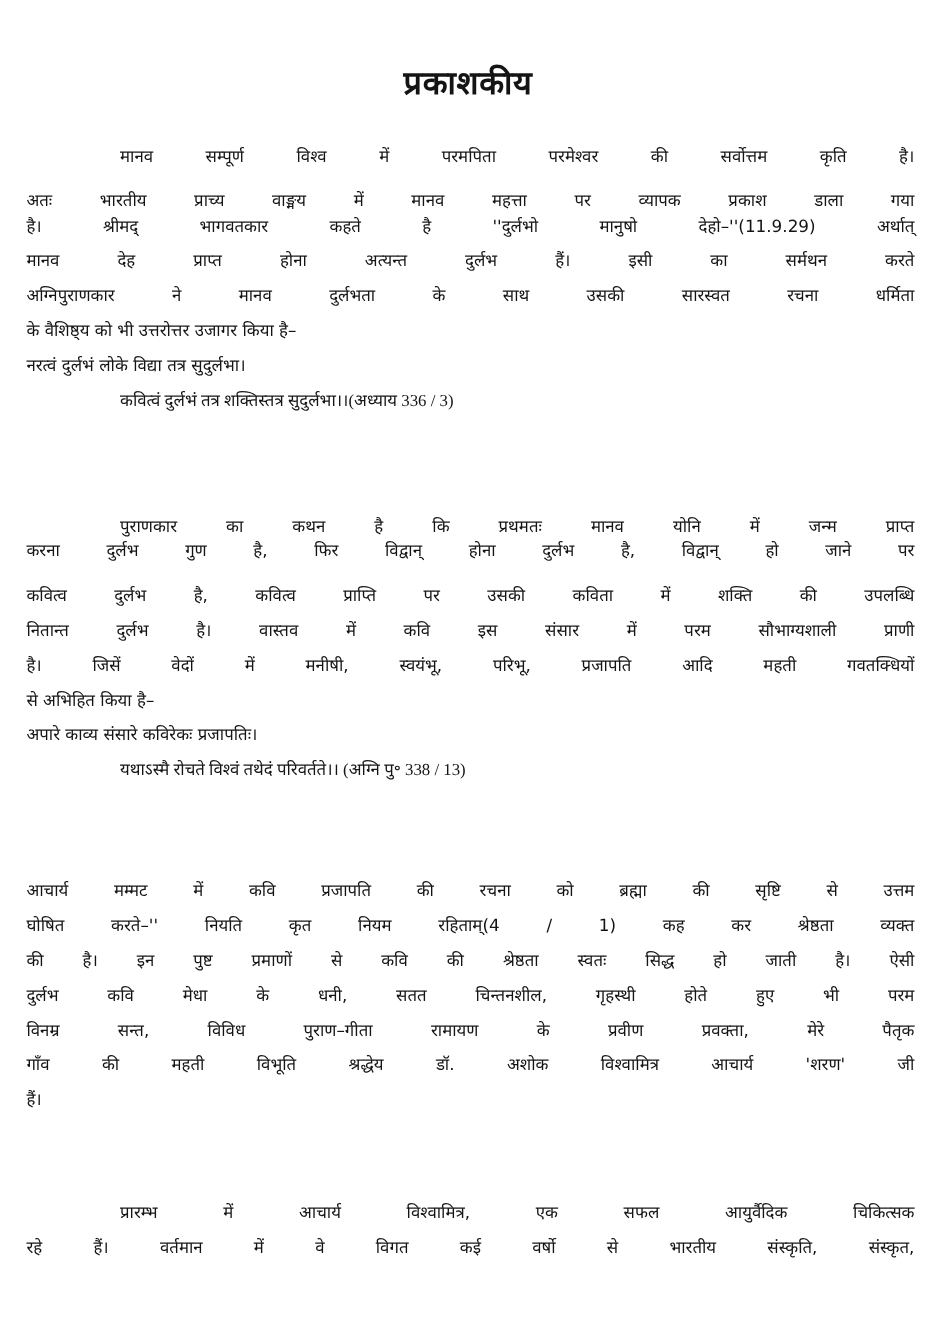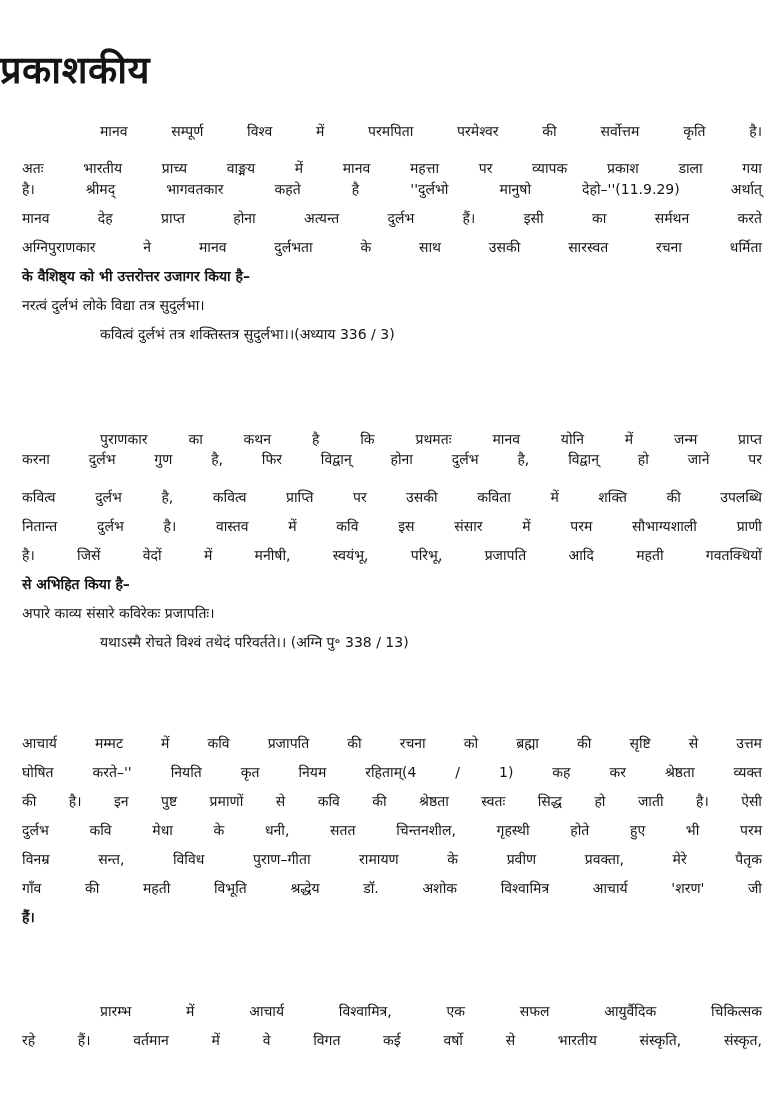--- a/index.html
+++ b/index.html
@@ -19,42 +19,42 @@
       position: absolute;
       left: 0; top: 0;
       width: 780px;
       height: 1108px;
     }
     .title {
       position: absolute;
       left: 0;
       width: 780px;
       top: 50px;
-      text-align: left;
-      font-size: 38px;
+      text-align: center;
+      font-size: 27px;
       font-weight: bold;
       line-height: 40px;
       letter-spacing: 0.5px;
     }
     .line {
       position: absolute;
       left: 22px;
       width: 740px;
       height: 29px;
       font-size: 14px;
       line-height: 29px;
       white-space: nowrap;
       overflow: visible;
       text-align: justify;
       text-align-last: justify;
     }
-    .line.last { text-align-last: left; font-weight: bold; }
+    .line.last { text-align-last: left; }
     .line.indent { left: 100px; width: 662px; }
     .line.verse { text-align-last: left; }
-    .line.verse-indent { left: 100px; width: 662px; text-align-last: left; }
+    .line.verse-indent { left: 100px; width: 662px; text-align-last: left; font-family: Liberation Serif, serif; }
   </style>
 </head>
 <body>
 
 <div class="page">
 
   <div class="title">प्रकाशकीय</div>
 
   <div>
     <div class="line indent" style="top:117px">मानव सम्पूर्ण विश्व में परमपिता परमेश्वर की सर्वोत्तम कृति है।</div>

